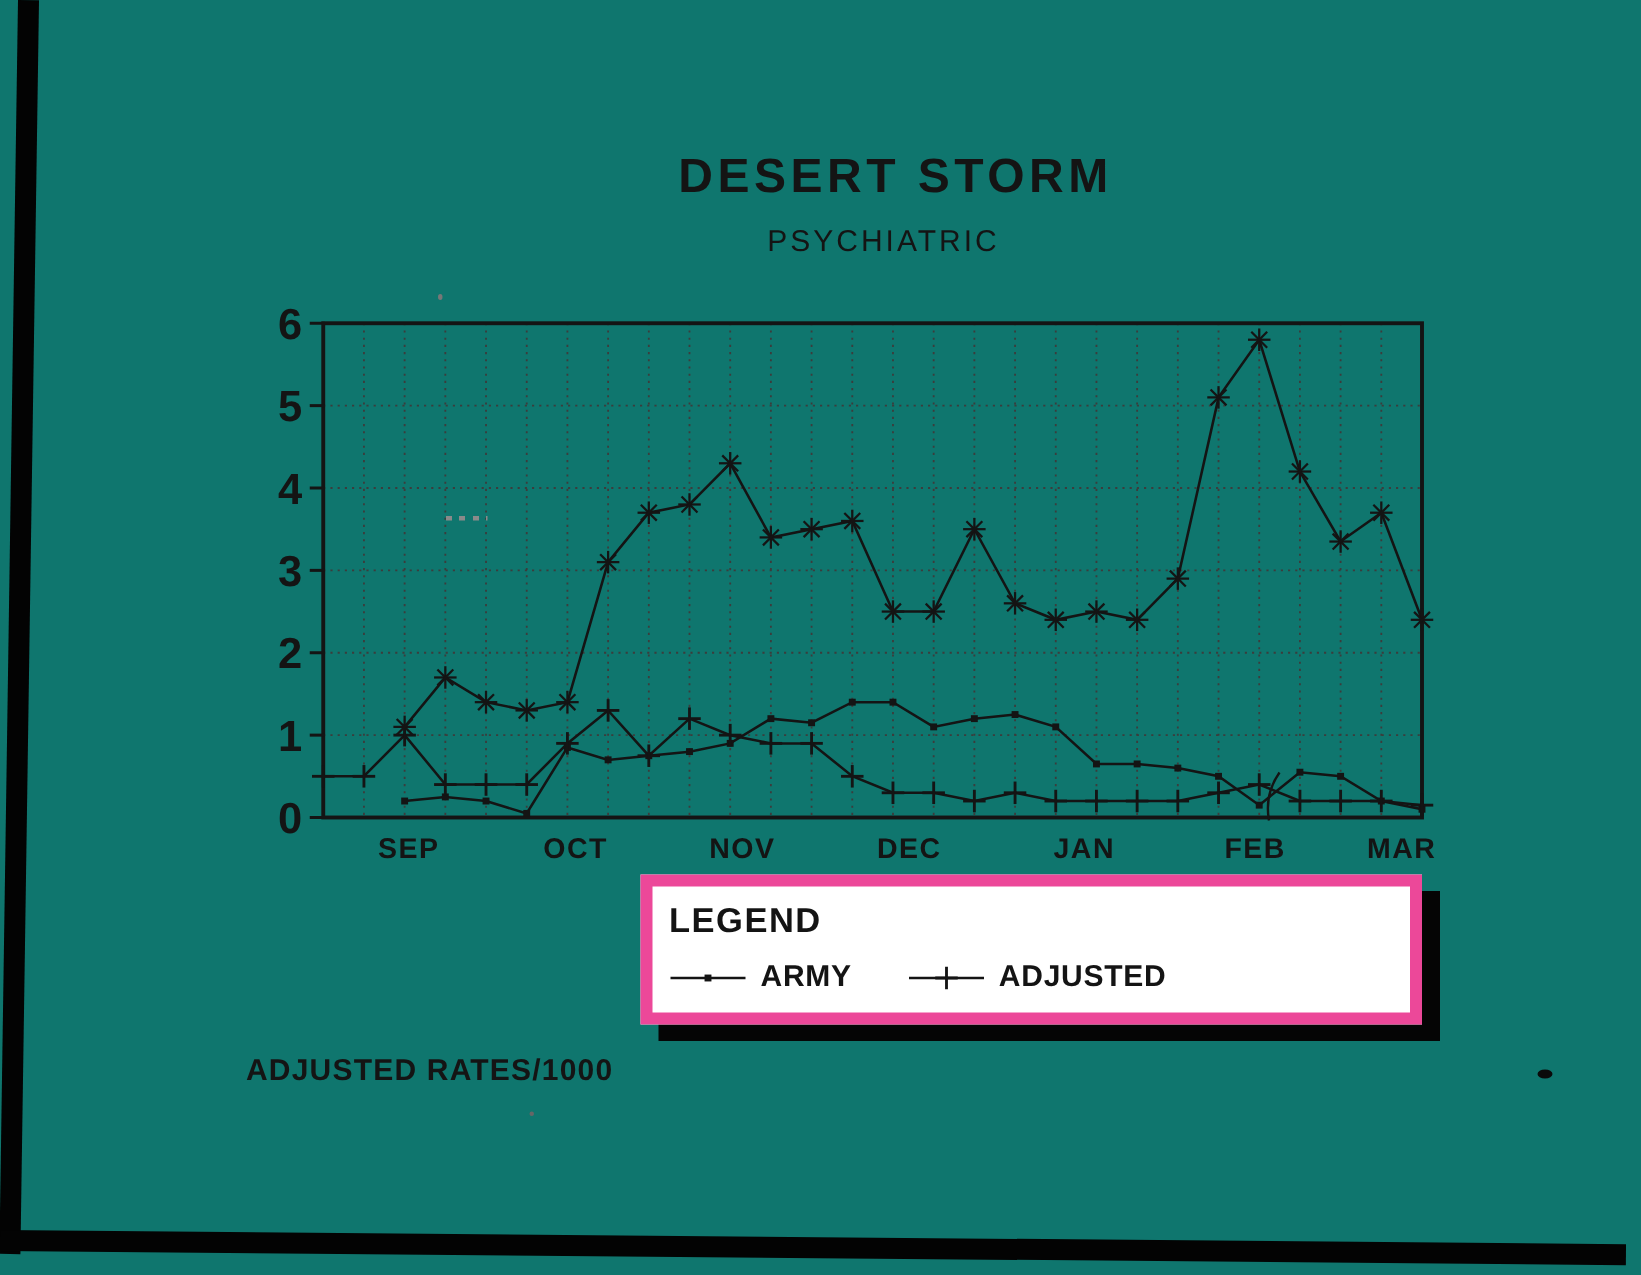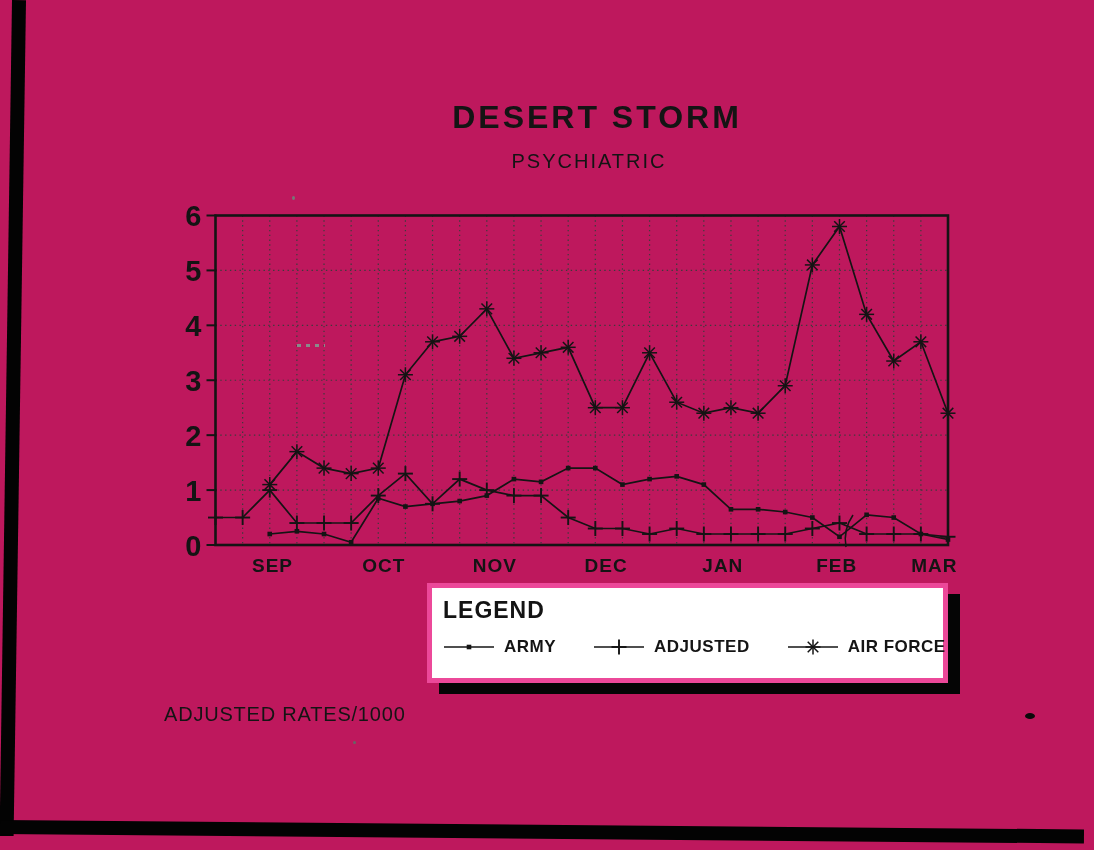--- a/index.html
+++ b/index.html
@@ -1,44 +1,44 @@
 <!DOCTYPE html>
 <html><head>
 <meta charset="utf-8">
 <style>
   html,body{margin:0;padding:0;background:#ffffff;}
   #page{
-    position:relative;width:1094px;height:850px;background:#be185d;overflow:hidden;
+    position:relative;width:1094px;height:850px;background:#0f766e;overflow:hidden;
     font-family:"Liberation Sans",sans-serif;color:#141414;
   }
   .scan-bar{position:absolute;background:#030303;}
   #left-bar{left:12px;top:0;width:14px;height:836px;transform:rotate(0.85deg);transform-origin:top left;}
   #bottom-bar{left:0;top:820px;width:1084px;height:14px;transform:rotate(0.5deg);transform-origin:left center;}
   #chart-title{
     position:absolute;left:597px;top:99px;transform:translateX(-50%);
     font-size:32px;font-weight:700;letter-spacing:3px;white-space:nowrap;
   }
   #chart-subtitle{
     position:absolute;left:589px;top:150px;transform:translateX(-50%);
     font-size:20px;font-weight:400;letter-spacing:2px;white-space:nowrap;
   }
   #chart-svg{position:absolute;left:0;top:0;width:1094px;height:850px;}
   text.ytick{font-family:"Liberation Sans",sans-serif;font-size:29px;font-weight:700;fill:#141414;}
   text.xtick{font-family:"Liberation Sans",sans-serif;font-size:19px;font-weight:700;fill:#141414;letter-spacing:1px;}
   #legend-box{
     position:absolute;left:427px;top:583px;width:521px;height:100px;background:#ffffff;
-    border:5px solid #ec4899;box-sizing:border-box;box-shadow:12px 11px 0 #050505;
+    border:8px solid #ec4899;box-sizing:border-box;box-shadow:12px 11px 0 #050505;
     padding:9px 0 0 11px;
   }
   #legend-title{font-size:23px;font-weight:700;letter-spacing:1px;}
   #legend-entries{display:flex;align-items:center;gap:37px;margin-top:13px;}
   .legend-entry{display:flex;align-items:center;gap:9px;}
-  .legend-entry .entry-label{font-size:17px;font-weight:700;letter-spacing:0.5px;white-space:nowrap;}
+  .legend-entry .entry-label{font-size:20px;font-weight:700;letter-spacing:0.5px;white-space:nowrap;}
   #footnote{
-    position:absolute;left:164px;top:703px;font-size:20px;font-weight:400;letter-spacing:0.8px;white-space:nowrap;
+    position:absolute;left:164px;top:703px;font-size:20px;font-weight:700;letter-spacing:0.8px;white-space:nowrap;
   }
   .ink-dot{position:absolute;background:#0a0a0a;border-radius:50%;}
   #ink-dot-1{left:1025px;top:713px;width:10px;height:6px;}
   #ink-dot-2{left:353px;top:741px;width:3px;height:3px;background:#666;}
   #ink-dot-3{left:292px;top:196px;width:3px;height:4px;background:#777;}
   #smudge{position:absolute;left:297px;top:344px;width:28px;height:3px;
     background:repeating-linear-gradient(90deg,#8a8a8a 0 4px,transparent 4px 9px);}
 </style>
 </head>
 <body>
@@ -322,30 +322,20 @@
           <span class="entry-label">ARMY</span>
         </div>
         <div class="legend-entry">
           <svg width="52" height="20">
             <line x1="1" y1="10" x2="51" y2="10" stroke="#141414" stroke-width="1.7"></line>
             <line x1="18.5" y1="10" x2="33.5" y2="10" stroke="#141414" stroke-width="1.9"></line>
             <line x1="26" y1="2.5" x2="26" y2="17.5" stroke="#141414" stroke-width="1.9"></line>
           </svg>
           <span class="entry-label">ADJUSTED</span>
         </div>
-        <div class="legend-entry">
-          <svg width="52" height="20">
-            <line x1="1" y1="10" x2="51" y2="10" stroke="#141414" stroke-width="1.7"></line>
-            <line x1="18.5" y1="10" x2="33.5" y2="10" stroke="#141414" stroke-width="1.5"></line>
-            <line x1="26" y1="2.5" x2="26" y2="17.5" stroke="#141414" stroke-width="1.5"></line>
-            <line x1="20.7" y1="4.7" x2="31.3" y2="15.3" stroke="#141414" stroke-width="1.5"></line>
-            <line x1="20.7" y1="15.3" x2="31.3" y2="4.7" stroke="#141414" stroke-width="1.5"></line>
-          </svg>
-          <span class="entry-label">AIR FORCE</span>
-        </div>
       </div>
   </div>
 
   <div id="footnote">ADJUSTED RATES/1000</div>
 
   <div id="ink-dot-1" class="ink-dot"></div>
   <div id="ink-dot-2" class="ink-dot"></div>
   <div id="ink-dot-3" class="ink-dot"></div>
   <div id="smudge"></div>
 </div>

